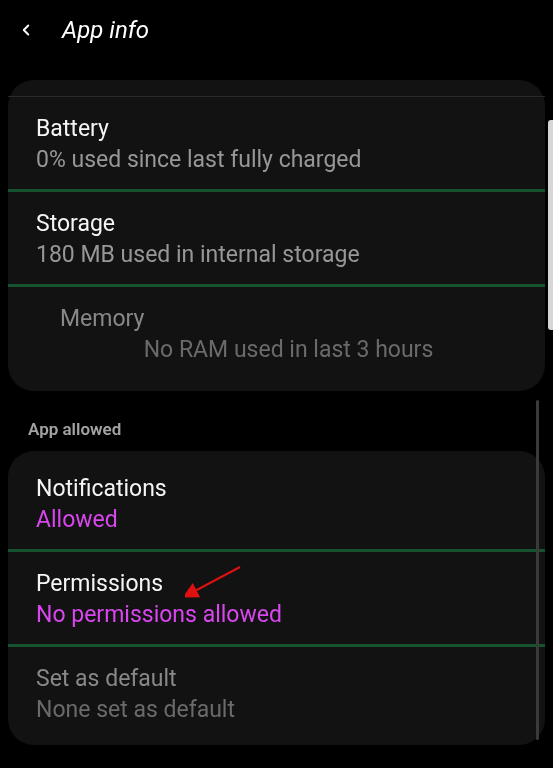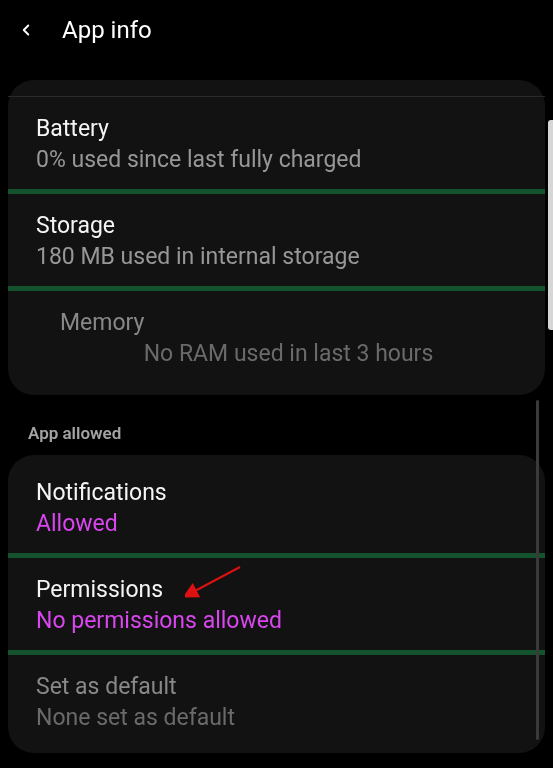--- a/index.html
+++ b/index.html
@@ -14,20 +14,21 @@
       width: 553px;
       height: 768px;
       overflow: hidden;
       position: relative;
     }
     .header {
       display: flex;
       align-items: center;
       padding: 16px 20px 20px 14px;
       gap: 24px;
+      font-style: italic;
     }
     .back-icon {
       width: 24px;
       height: 24px;
       display: flex;
       align-items: center;
       justify-content: center;
       cursor: pointer;
     }
     .back-icon svg {
@@ -43,21 +44,21 @@
       background: #121212;
       border-radius: 26px;
       margin: 8px 8px;
       padding: 6px 0;
     }
     .card-top {
       margin-top: 16px;
     }
     .row {
       padding: 18px 28px 16px 28px;
-      border-bottom: 5px solid #14532d;
+      border-bottom: 3px solid #14532d;
       cursor: pointer;
     }
     .row:first-child {
       border-top: 1px solid #2a2a2a;
       margin-top: 10px;
     }
     .row:last-child {
       border-bottom: none;
     }
     .row-title {

